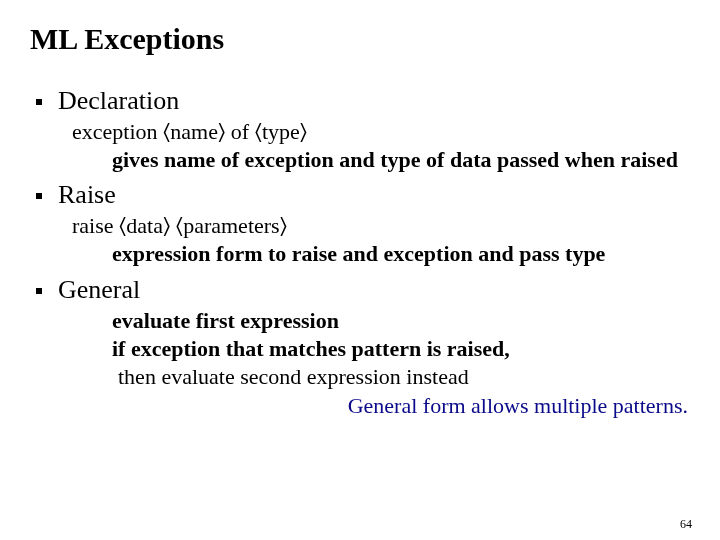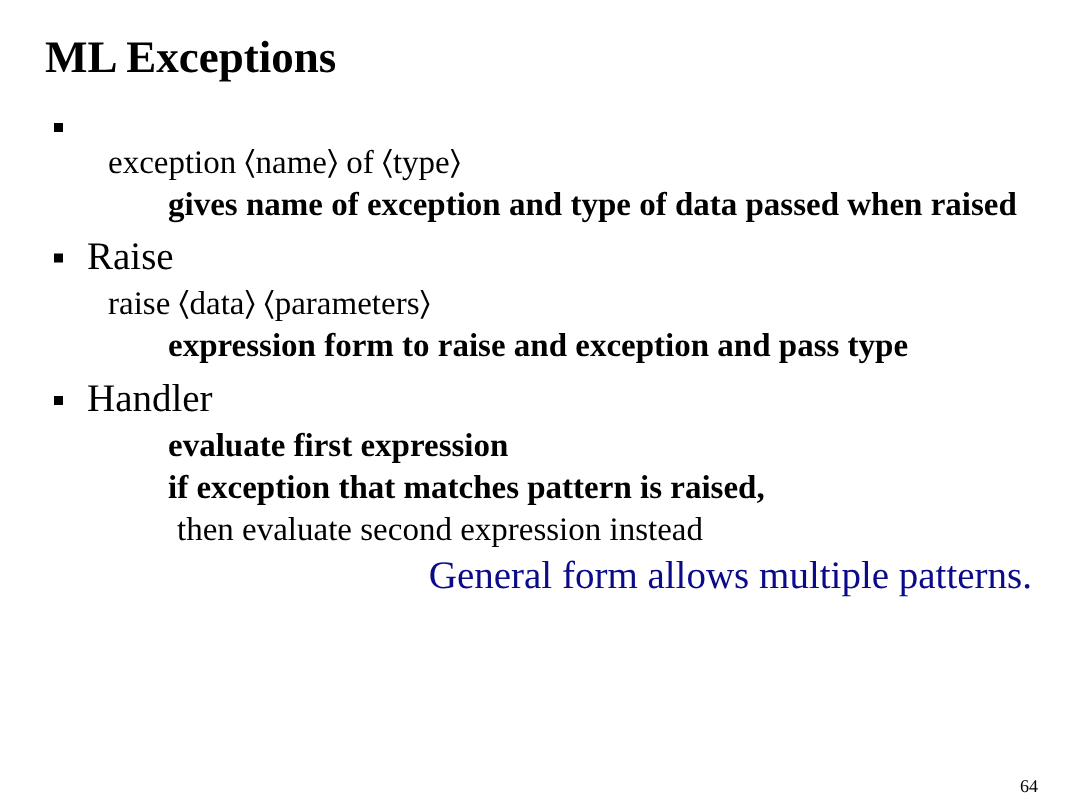--- a/index.html
+++ b/index.html
@@ -5,50 +5,51 @@
   * { margin: 0; padding: 0; box-sizing: border-box; }
   html, body { width: 720px; height: 540px; background: #fff; font-family: "Times New Roman", Times, serif; color: #000; }
   .slide { position: relative; width: 720px; height: 540px; padding: 20px 30px 30px 30px; }
   .title { font-size: 30px; font-weight: bold; margin-top: 2px; margin-bottom: 30px; }
   .bullet-line { display: flex; align-items: baseline; font-size: 26px; margin-left: 6px; margin-bottom: 2px; }
   .dot { display: inline-block; width: 6px; height: 6px; background: #000; border-radius: 0; margin-right: 16px; position: relative; top: -4px; }
   .sub1 { font-size: 22px; margin-left: 42px; margin-bottom: 0px; line-height: 1.28; }
   .sub2 { font-size: 22px; margin-left: 82px; line-height: 1.28; font-weight: bold; }
   .sub3 { font-size: 22px; margin-left: 88px; line-height: 1.28; font-family: Liberation Serif, serif; }
   .gap { height: 6px; }
-  .general { font-size: 26px; color: #0a0a8a; text-align: right; margin-right: 2px; margin-top: 2px; }
+  .general { font-size: 22px; color: #0a0a8a; text-align: right; margin-right: 2px; margin-top: 2px; }
   .pagenum { position: absolute; bottom: 8px; right: 28px; font-size: 12px; font-family: "Times New Roman", Times, serif; }
 </style>
 </head>
 <body>
 
 <div class="slide">
 
   <div class="title">ML Exceptions</div>
 
   <div class="bullet-line">
     <span class="dot"></span>
+    <span>Declaration</span>
   </div>
   <div class="sub1">exception 〈name〉 of 〈type〉</div>
   <div class="sub2">gives name of exception and type of data passed when raised</div>
 
   <div class="gap"></div>
 
   <div class="bullet-line">
     <span class="dot"></span>
     <span>Raise</span>
   </div>
   <div class="sub1">raise 〈data〉 〈parameters〉</div>
   <div class="sub2">expression form to raise and exception and pass type</div>
 
   <div class="gap"></div>
 
   <div class="bullet-line">
     <span class="dot"></span>
-    <span>Handler</span>
+    <span>General</span>
   </div>
   <div class="sub2">evaluate first expression</div>
   <div class="sub2">if exception that matches pattern is raised,</div>
   <div class="sub3">then evaluate second expression instead</div>
 
   <div class="general">General form allows multiple patterns.</div>
 
   <div class="pagenum">64</div>
 </div>
 

